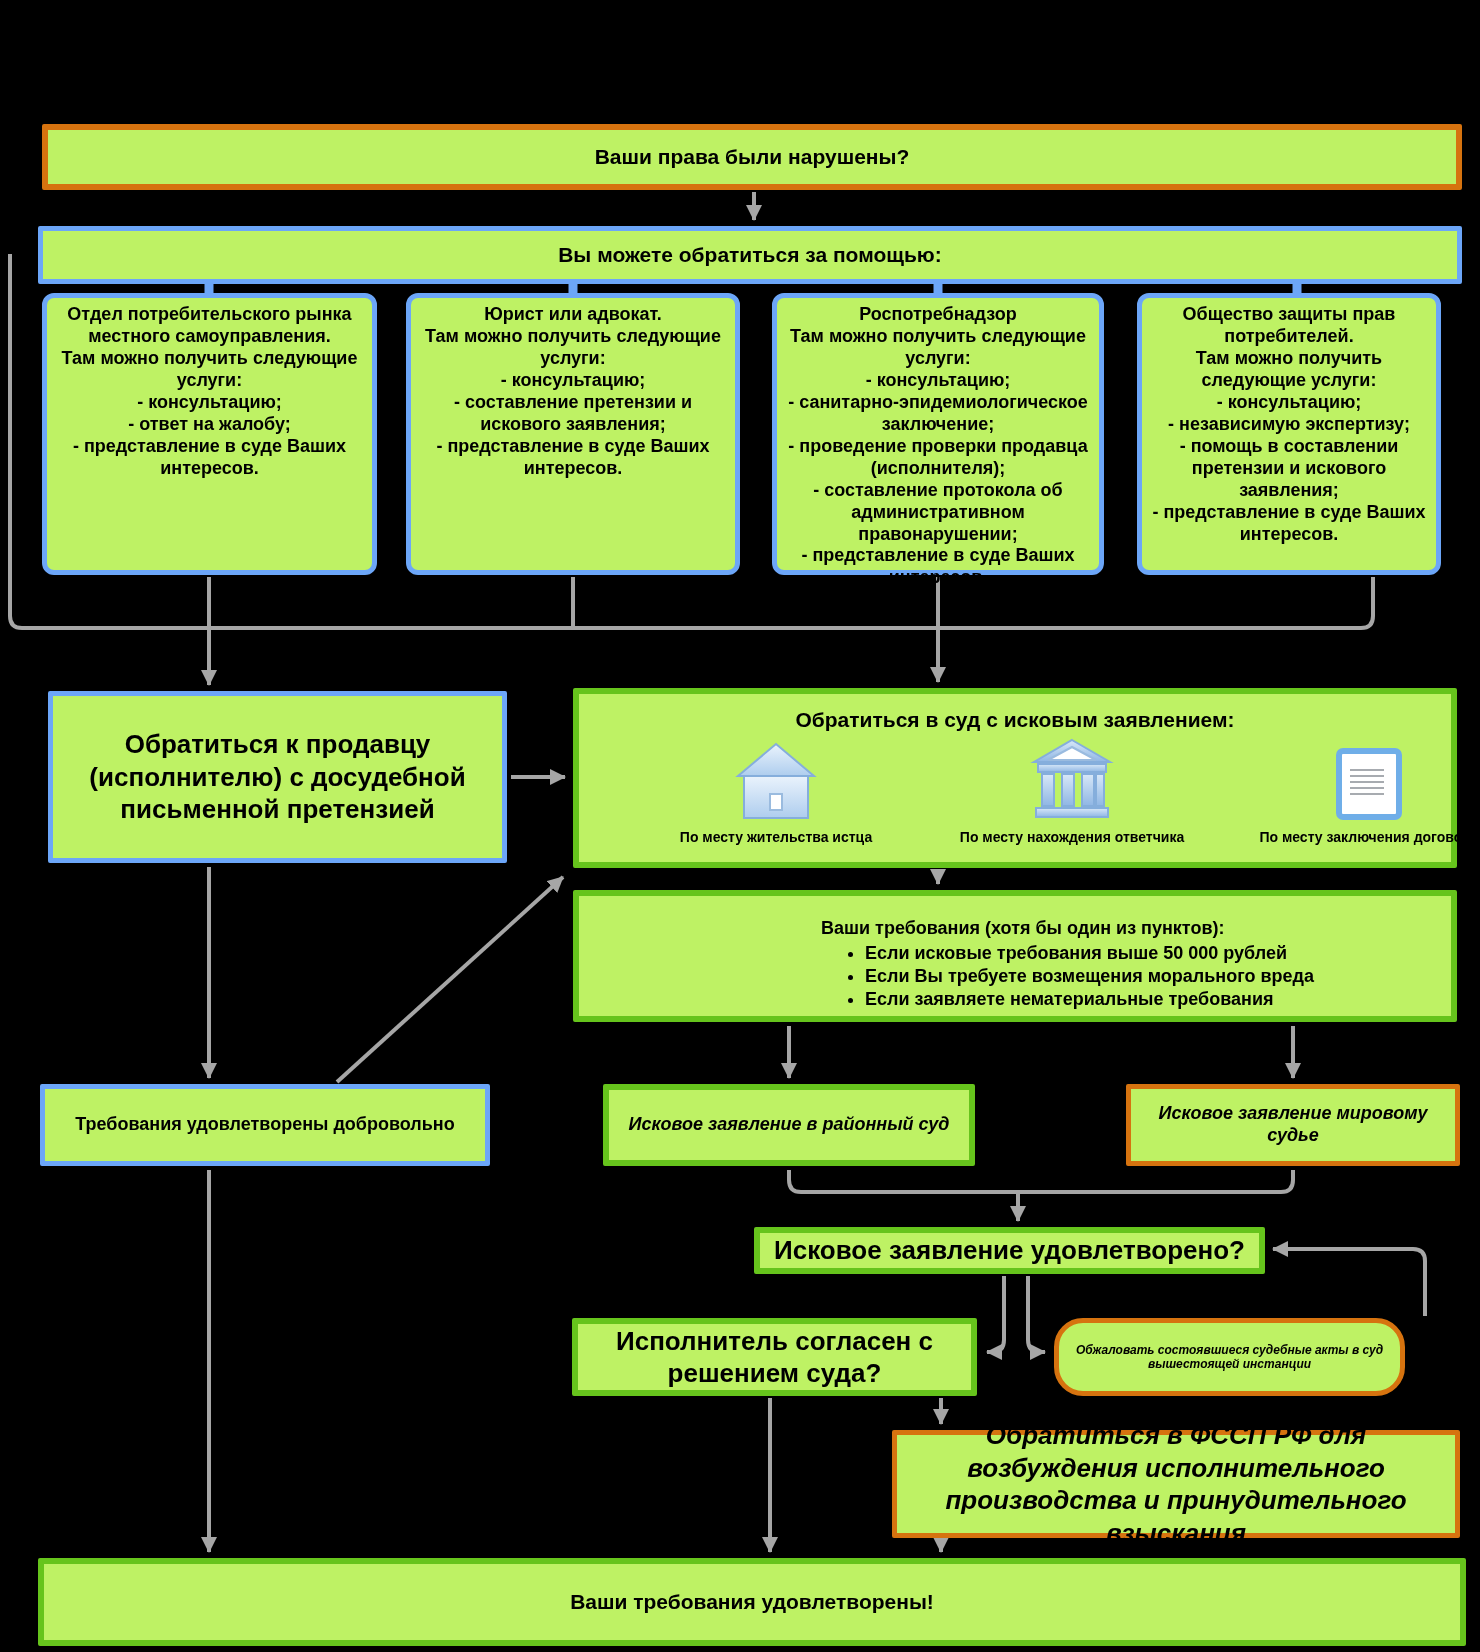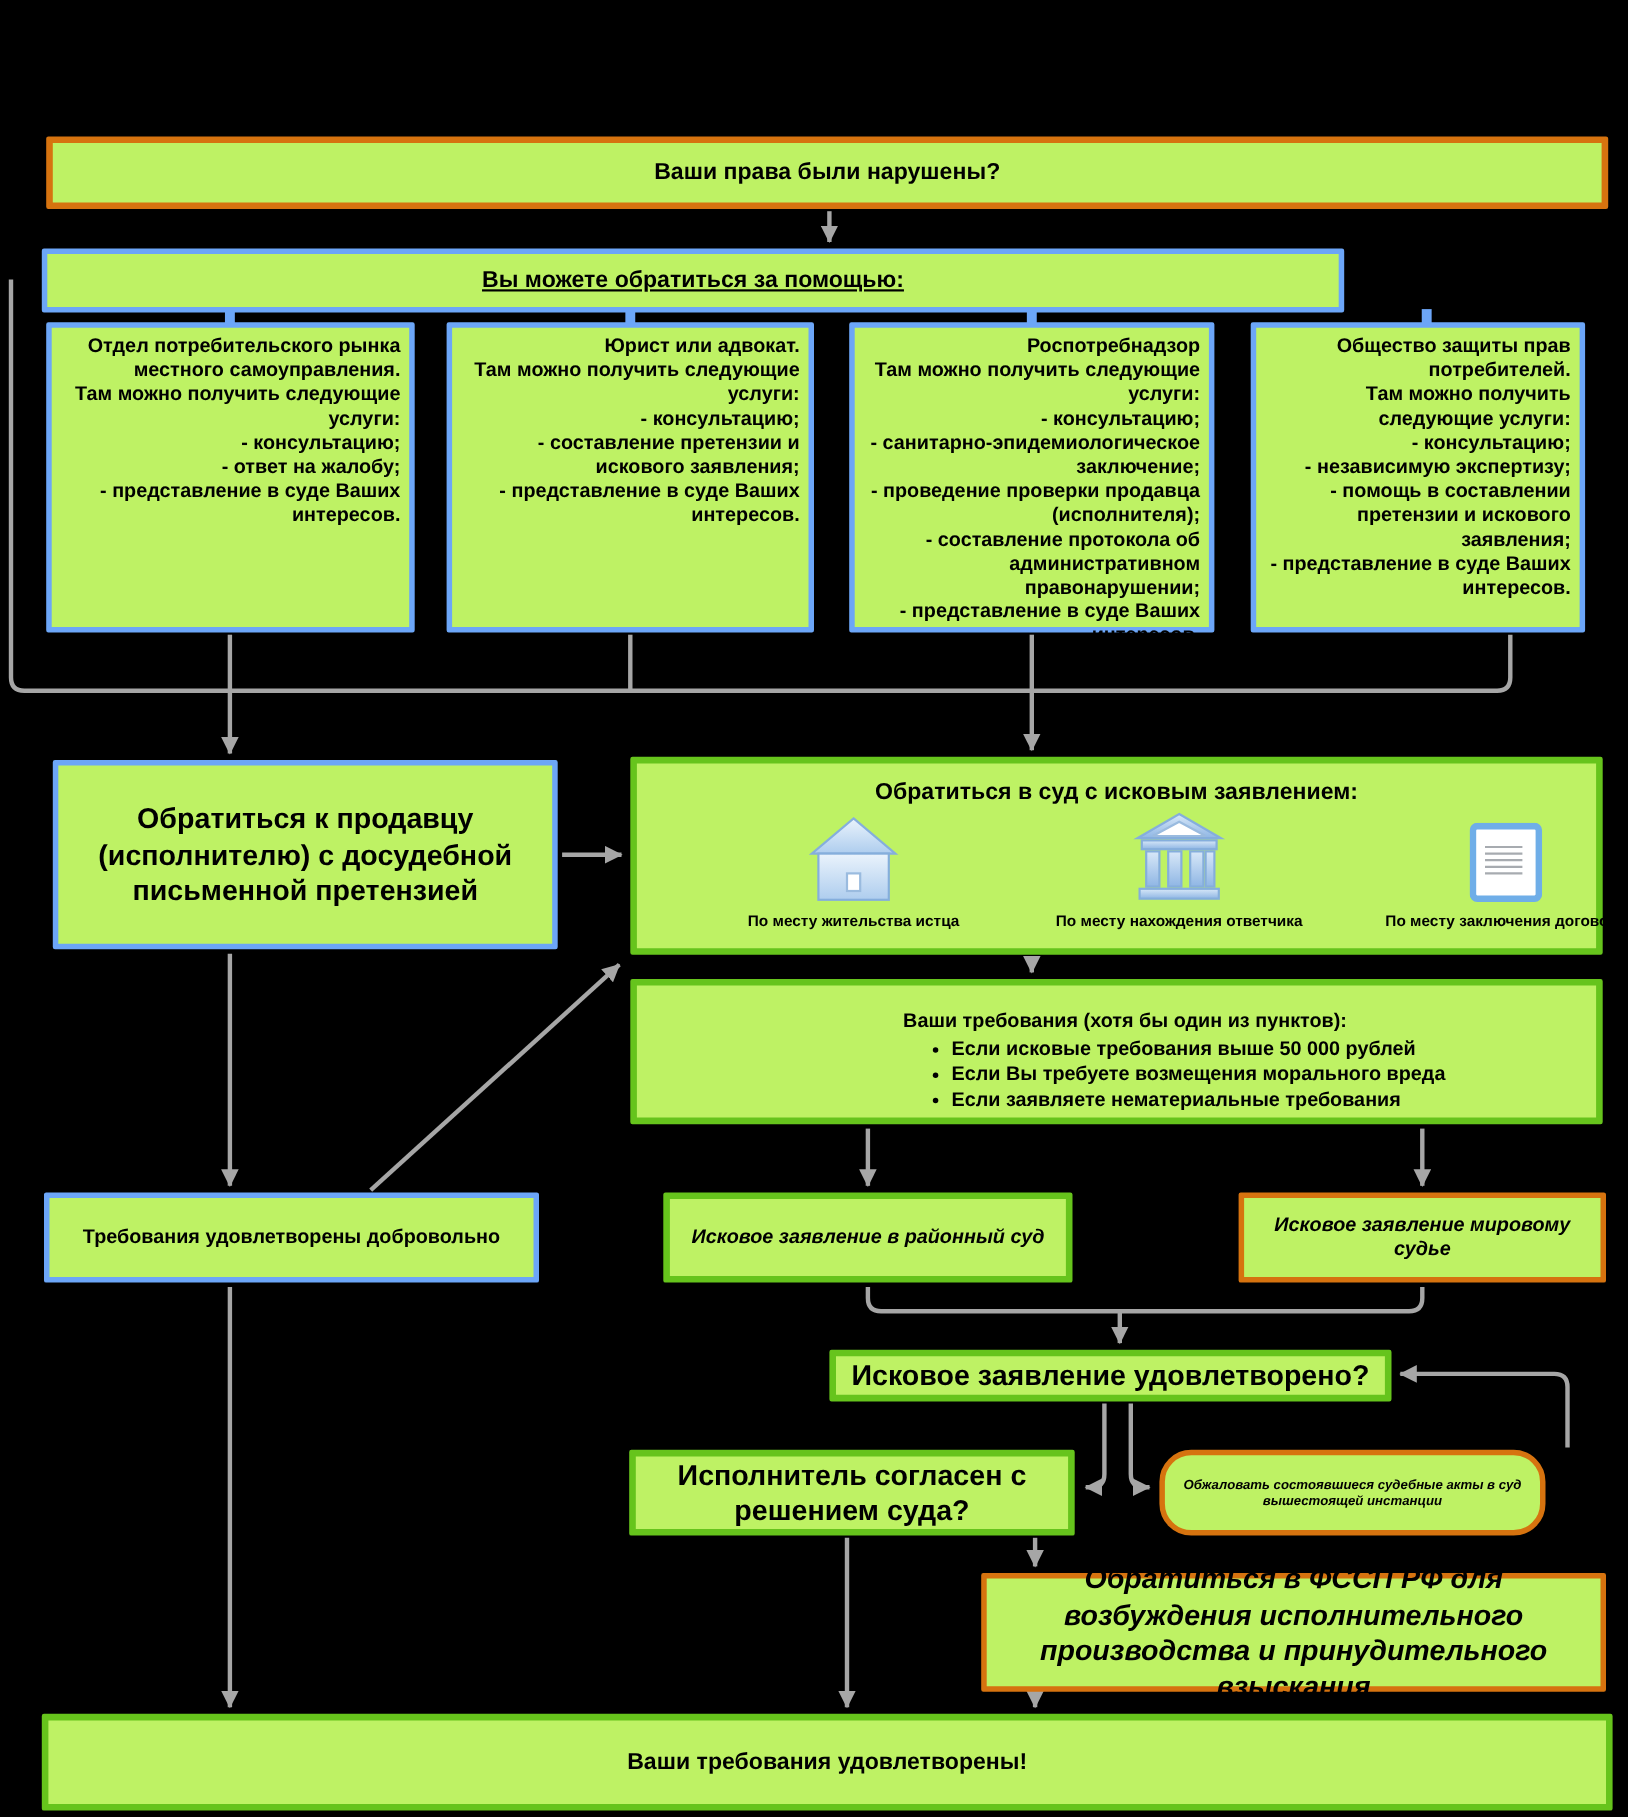--- a/index.html
+++ b/index.html
@@ -7,24 +7,24 @@
   #stage{position:absolute;inset:0;width:1480px;height:1652px;}
   #wires{position:absolute;left:0;top:0;z-index:0;pointer-events:none;}
   .node{position:absolute;background:#bef264;box-sizing:border-box;z-index:1;display:flex;align-items:center;justify-content:center;text-align:center;border-radius:2px;}
   .b-blue{border:5px solid var(--c-blue);}
   .b-green{border:6px solid var(--c-green);}
   .b-orange{border:5px solid var(--c-orange);font-style:italic;}
   .b-orange-thick{border:6px solid var(--c-orange);}
   .title-text{font-size:21px;}
   .mid-text{font-size:26px;line-height:1.25;}
   .small-text{font-size:18px;line-height:1.22;}
-  .topleft{align-items:flex-start;justify-content:flex-start;text-align:right;padding:6px 8px;white-space:pre-line;}
+  .topleft{align-items:flex-start;justify-content:flex-start;text-align:center;padding:6px 8px;white-space:pre-line;border-radius:12px;}
   
   #node-a{left:42px;top:124px;width:1420px;height:66px;}
-  #node-b{left:38px;top:226px;width:1184px;height:58px;text-decoration:underline;}
+  #node-b{left:38px;top:226px;width:1424px;height:58px;}
   #node-c1{left:42px;top:293px;width:335px;height:282px;}
   #node-c2{left:406px;top:293px;width:334px;height:282px;}
   #node-c3{left:772px;top:293px;width:332px;height:282px;}
   #node-c4{left:1137px;top:293px;width:304px;height:282px;}
   #node-d{left:48px;top:691px;width:459px;height:172px;padding:0 18px;}
   #node-e{left:573px;top:688px;width:884px;height:180px;display:block;}
   #node-f{left:573px;top:890px;width:884px;height:132px;display:block;}
   #node-g2{left:40px;top:1084px;width:450px;height:82px;}
   #node-g{left:603px;top:1084px;width:372px;height:82px;font-style:italic;}
   #node-h{left:1126px;top:1084px;width:334px;height:82px;}

